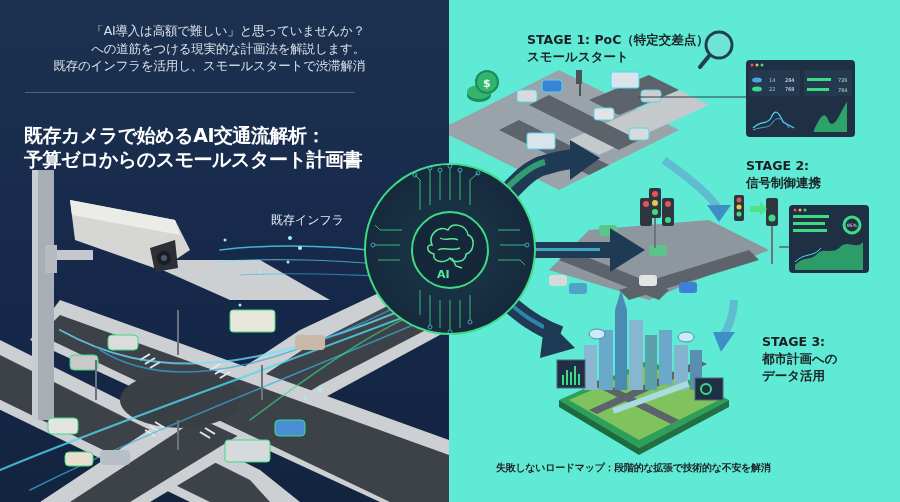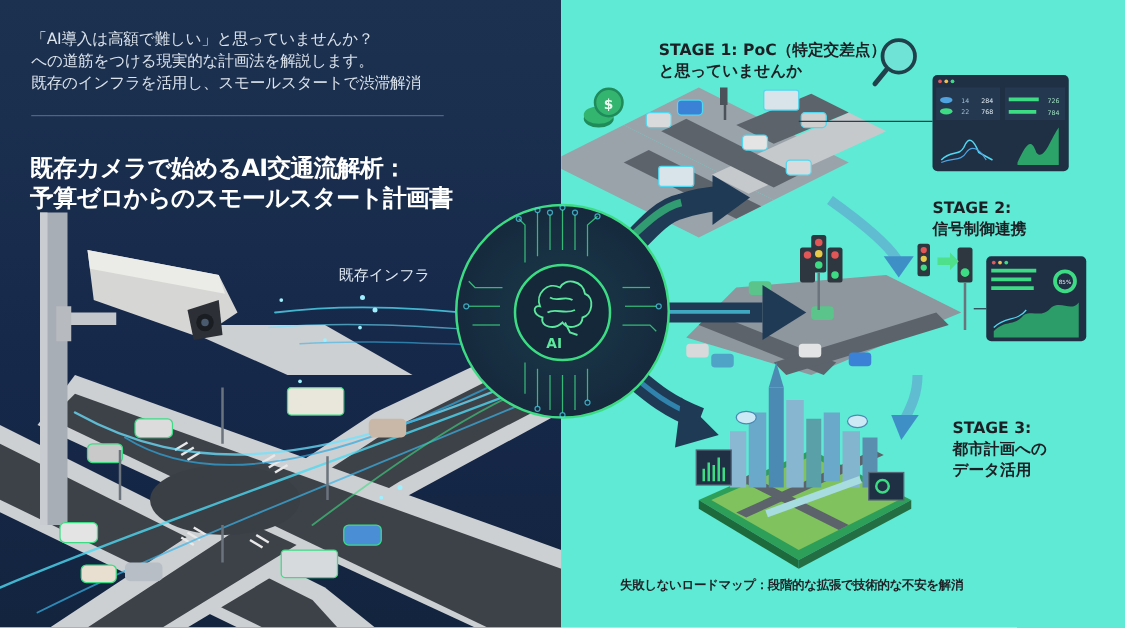--- a/index.html
+++ b/index.html
@@ -1,19 +1,19 @@
 <!DOCTYPE html>
 <html><head>
 <meta charset="utf-8">
 <style>
   html, body { margin:0; padding:0; }
   body { width:900px; height:502px; overflow:hidden; position:relative; font-family:"DejaVu Sans", sans-serif; }
   .left { position:absolute; left:0; top:0; width:449px; height:502px; background:linear-gradient(180deg,#1c3150 0%,#16284a 60%,#13243f 100%); overflow:hidden; }
   .right { position:absolute; left:449px; top:0; width:451px; height:502px; background:#5eead4; overflow:hidden; }
-  .intro { position:absolute; left:25px; top:22px; width:340px; color:#dbe3ec; font-size:12.5px; line-height:17.5px; letter-spacing:-0.2px; }
+  .intro { position:absolute; left:25px; top:22px; width:340px; color:#dbe3ec; font-size:12.5px; line-height:17.5px; letter-spacing:-0.2px;text-align:right; }
   .divider { position:absolute; left:25px; top:92px; width:330px; height:1px; background:#4c6584; }
   .title { position:absolute; left:24px; top:123px; color:#ffffff; font-weight:bold; font-size:19px; line-height:24px; letter-spacing:-0.5px; }
   .infra-label { position:absolute; left:227px; top:212px; color:#e3ecf5; font-size:12px;margin-left:44px; }
   .stage-label { position:absolute; color:#1c1f24; font-weight:bold; font-size:12.5px; line-height:17px; }
   .footer { position:absolute; left:496px; top:461px; color:#1e2126; font-weight:bold; font-size:10px; letter-spacing:-0.3px; }
   svg { position:absolute; }
 </style>
 </head>
 <body>
 
@@ -109,21 +109,21 @@
     </g>
   </svg>
 
   <div class="infra-label">既存インフラ</div>
 </div>
 
 <div class="right">
 
   <div class="stage-label" style="left:78px;top:31px;">
     <div>STAGE 1: PoC（特定交差点）</div>
-    <div>と思っていませんか</div>
+    <div>スモールスタート</div>
   </div>
 
   <div class="stage-label" style="left:297px;top:157px;">
     <div>STAGE 2:</div>
     <div>信号制御連携</div>
   </div>
 
   <div class="stage-label" style="left:313px;top:333px;">
     <div>STAGE 3:</div>
     <div>都市計画への</div>

